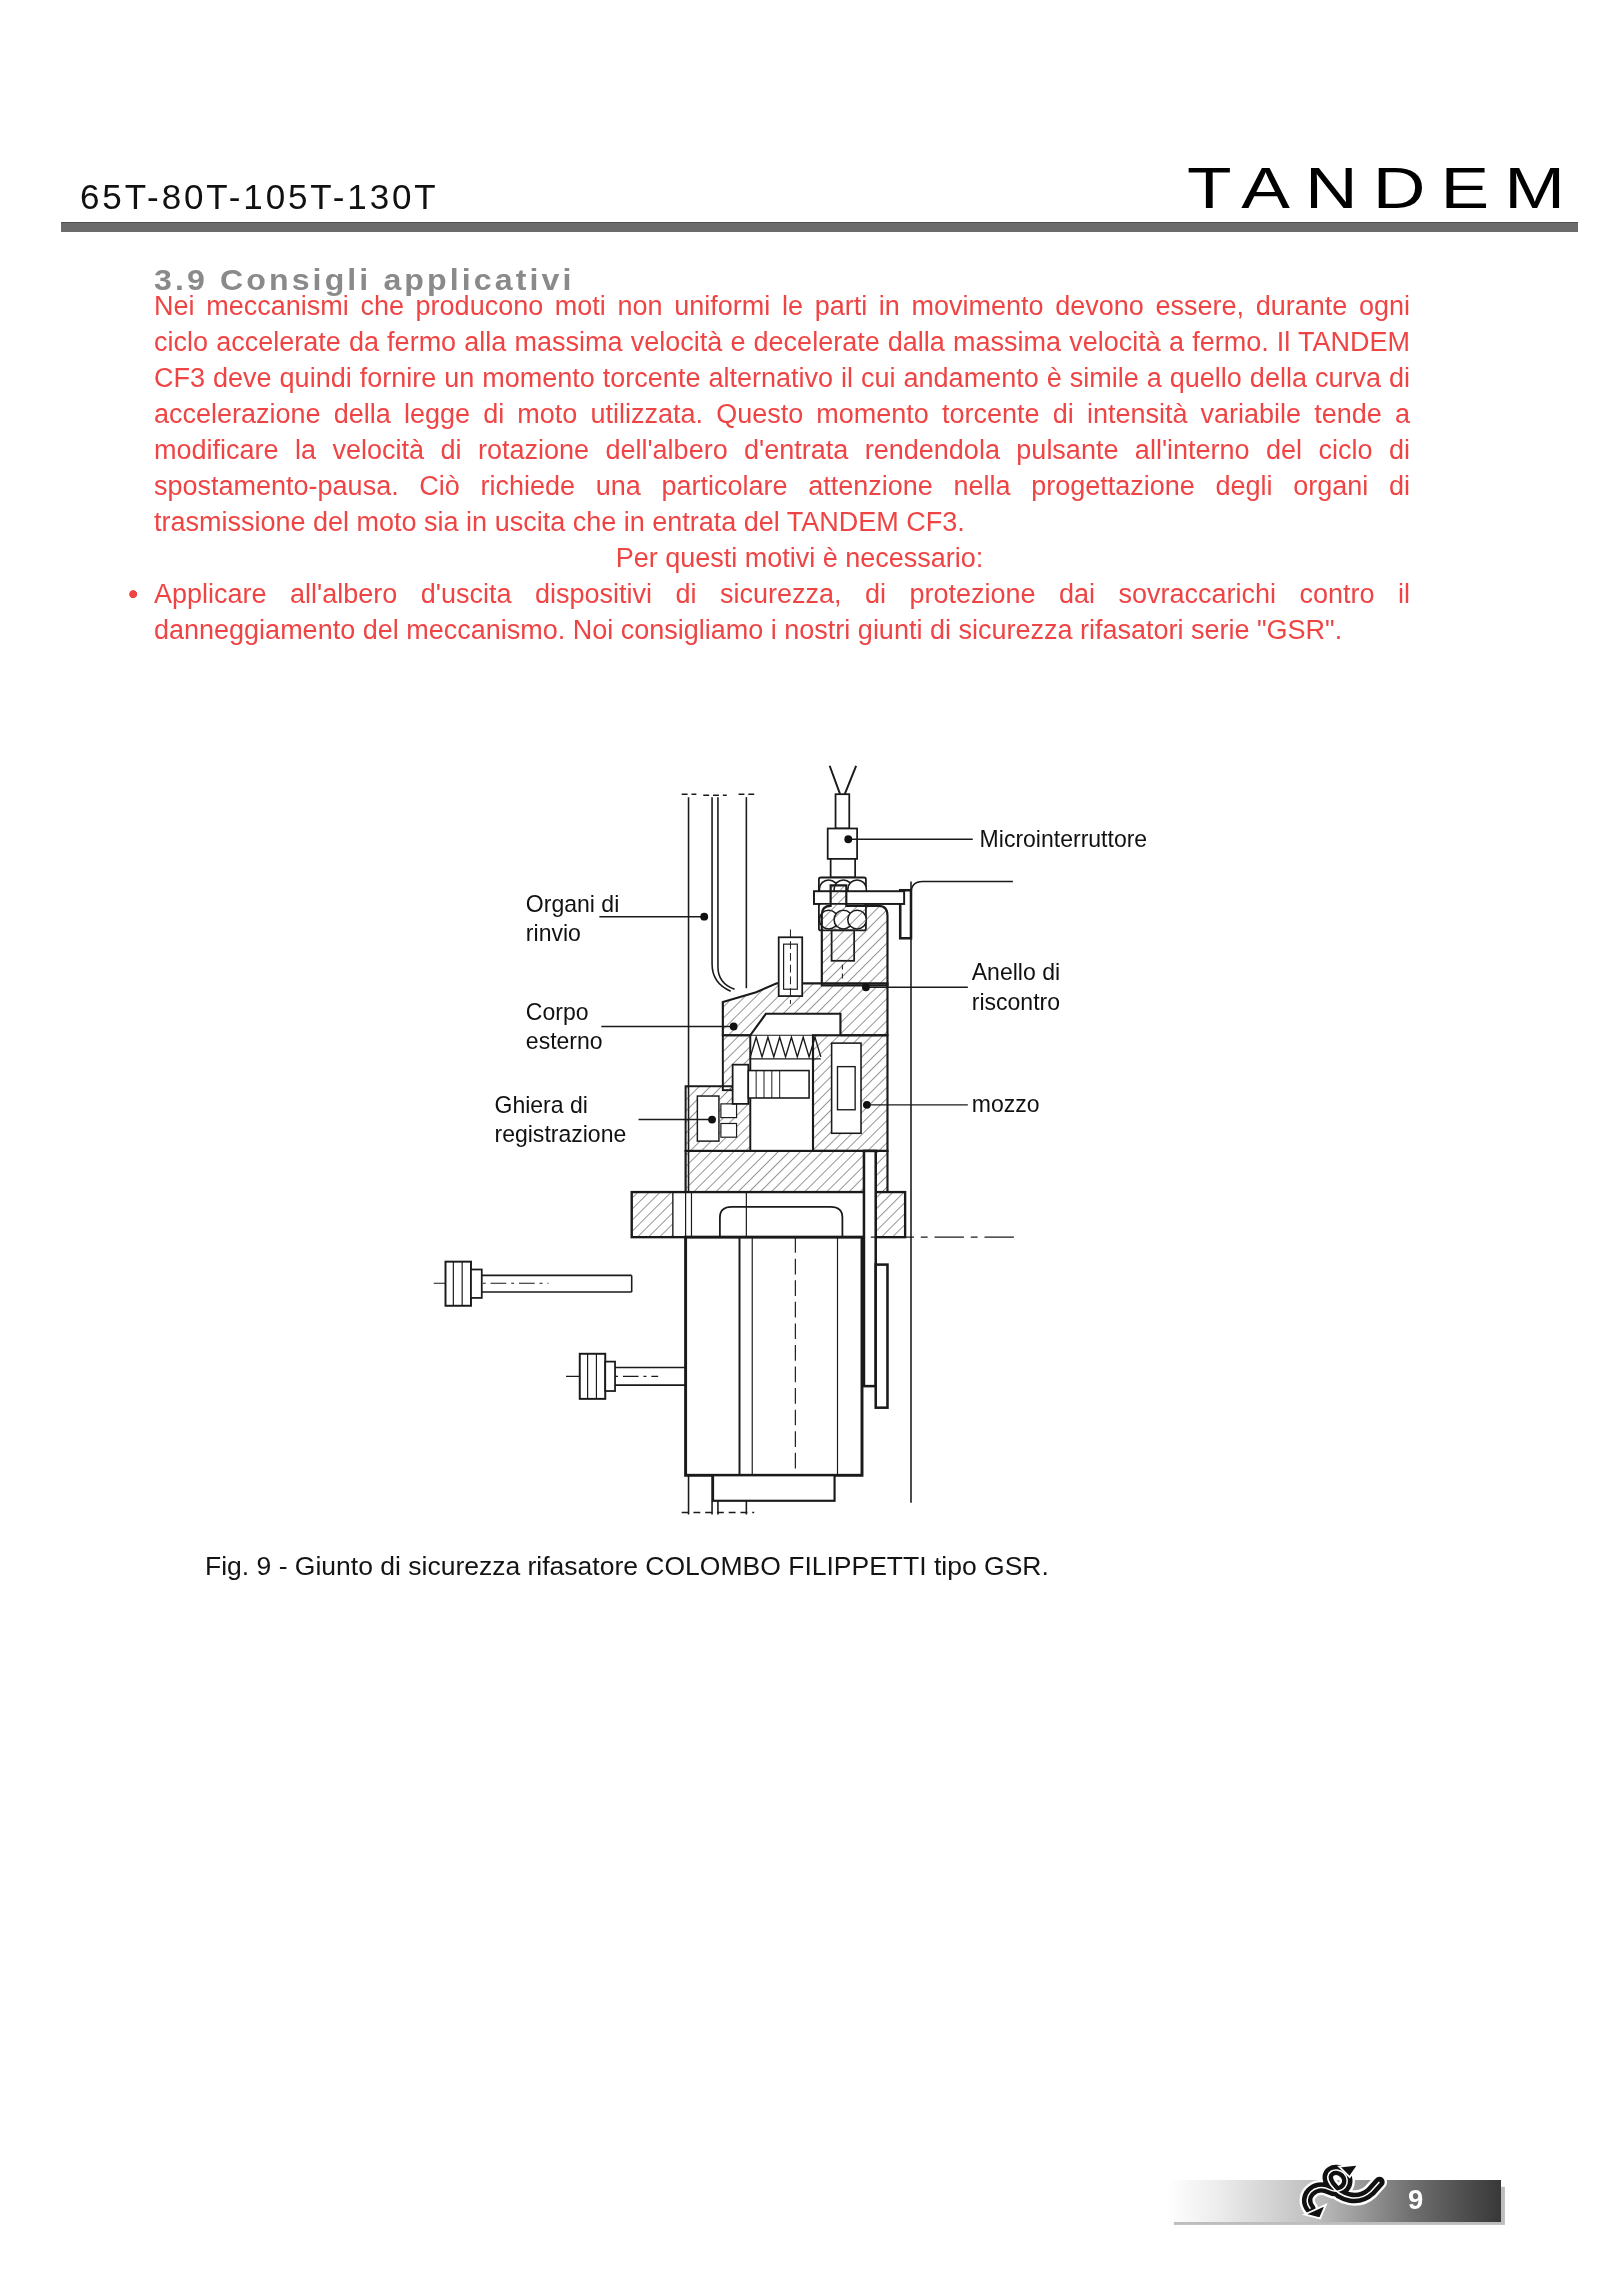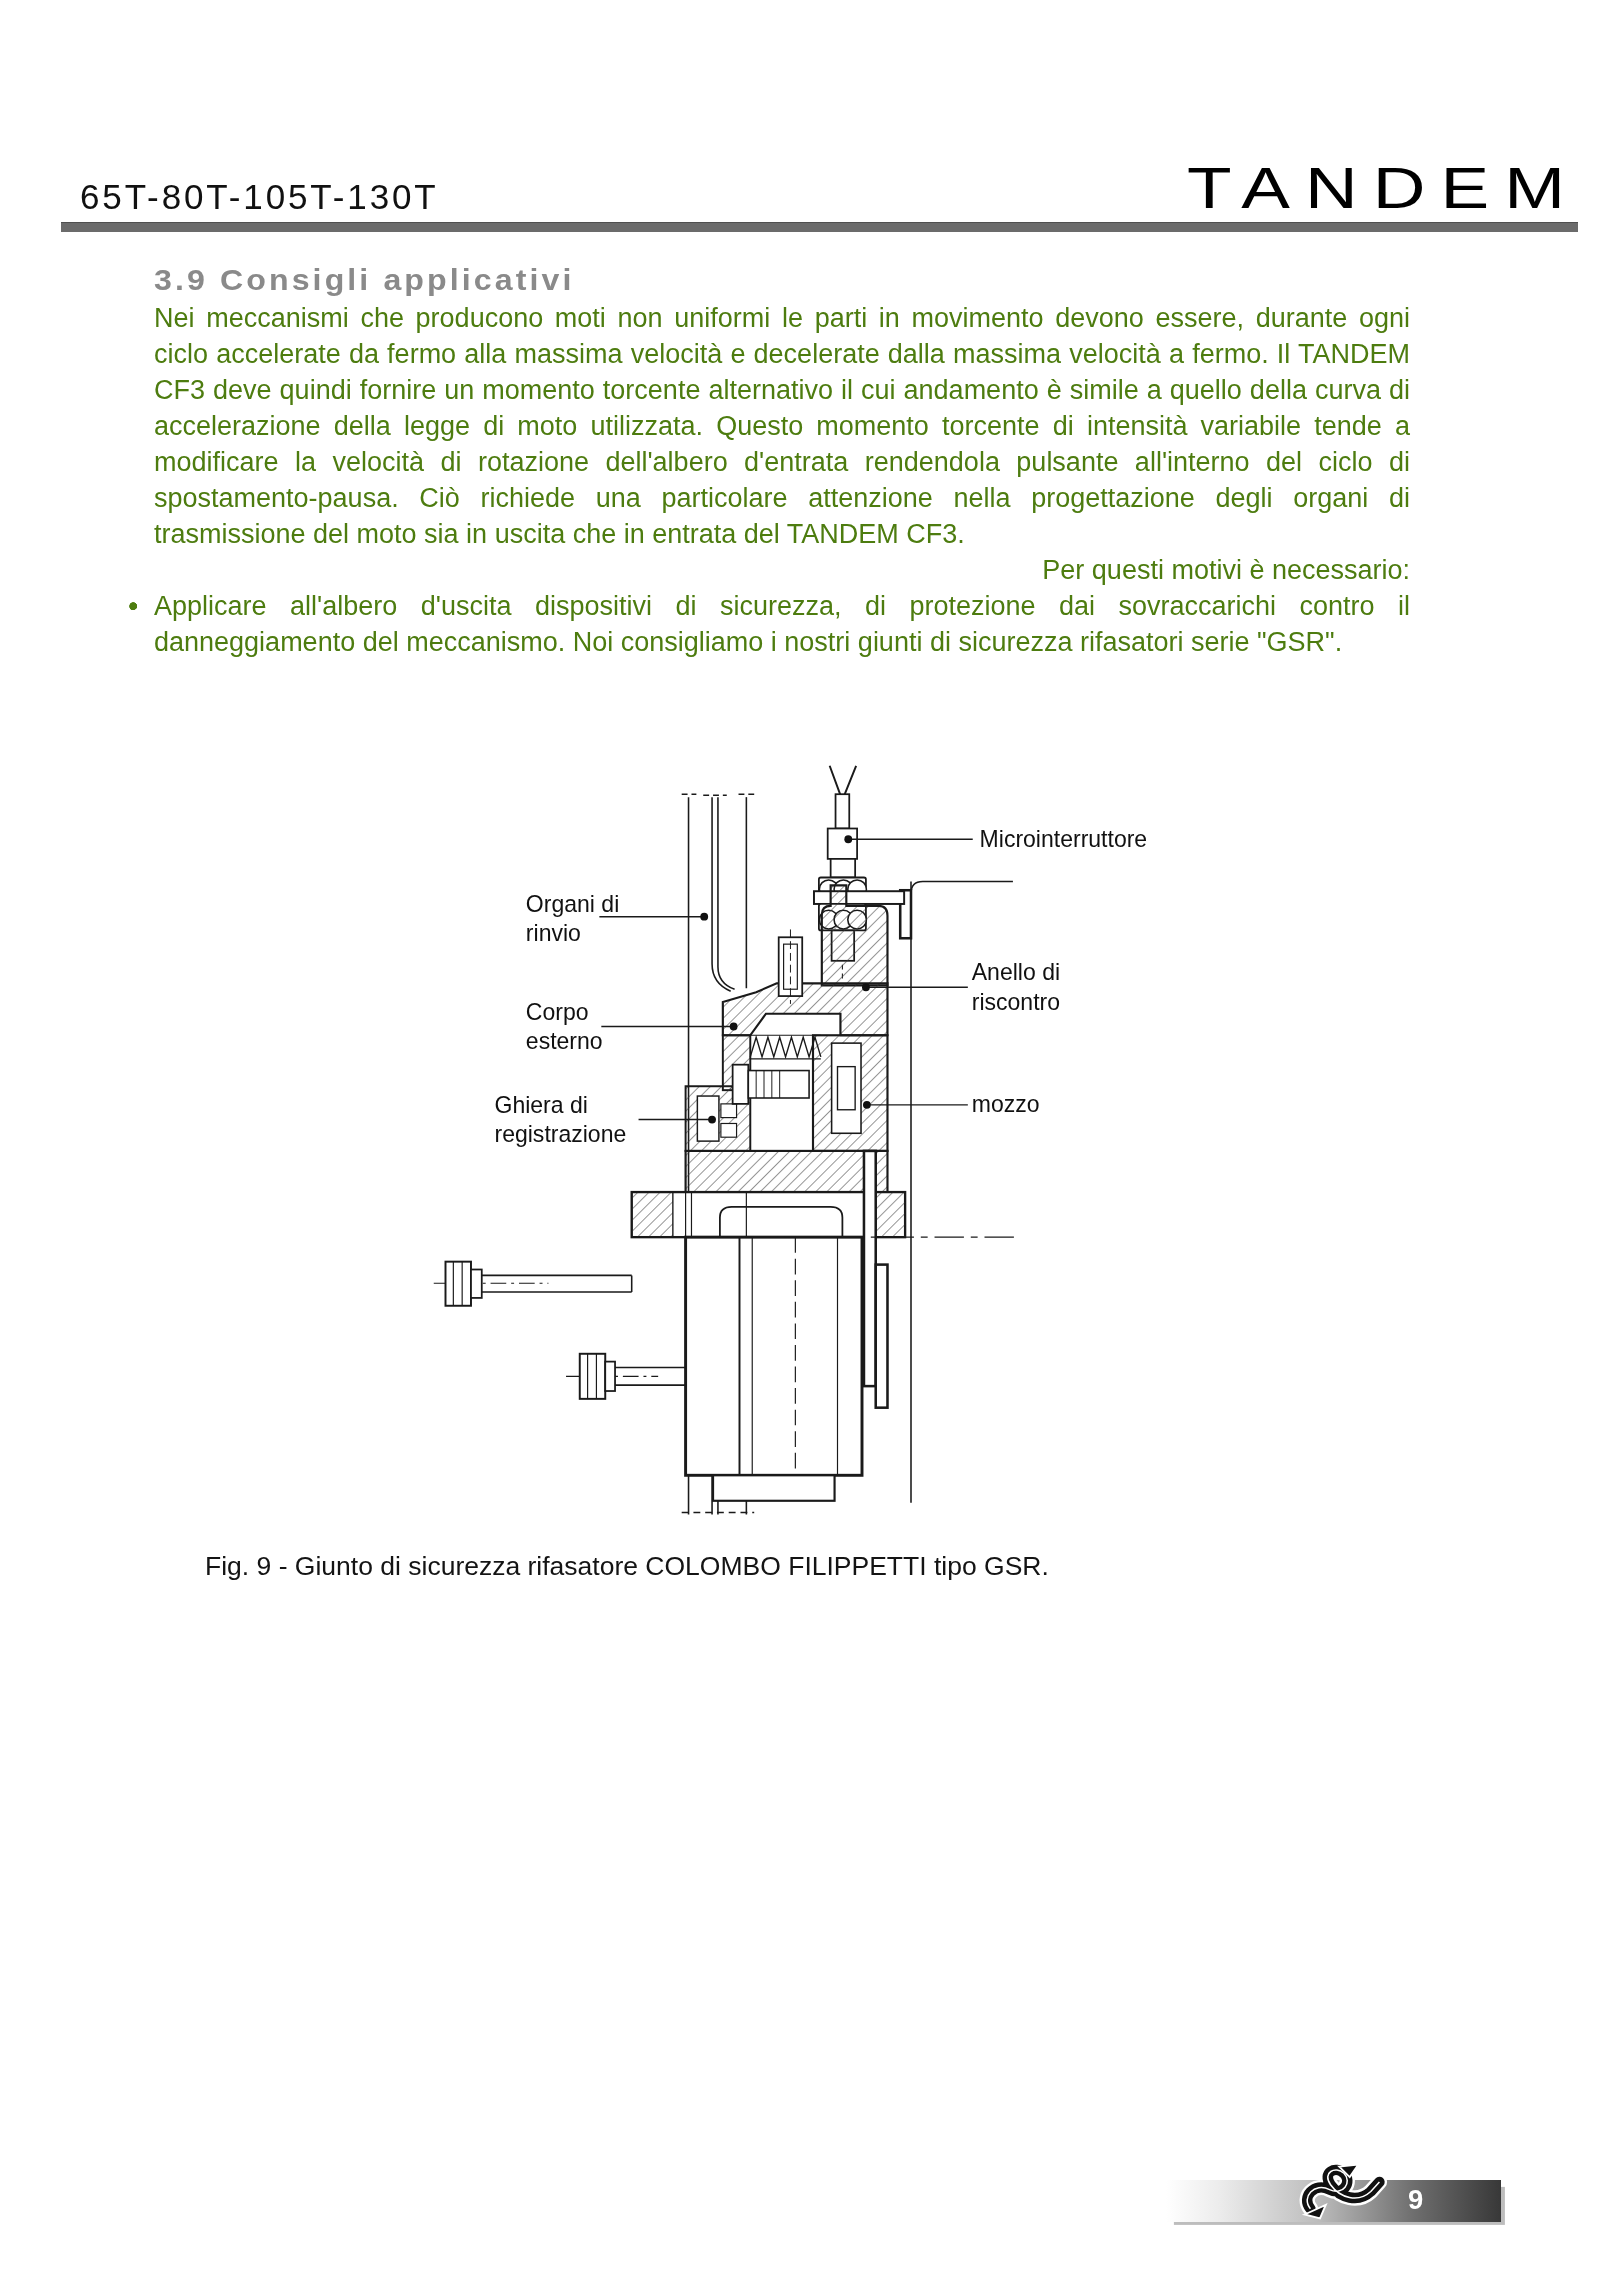--- a/index.html
+++ b/index.html
@@ -24,25 +24,25 @@
     background:#6b6b6b;border-top:1px solid #4f4f4f;
   }
   
   .section-heading{
     position:absolute;left:154px;top:263px;font-size:30px;font-weight:bold;
     letter-spacing:2.9px;color:#8a8a8a;transform:scaleX(1.07);transform-origin:left top;
     white-space:nowrap;margin:0;
   }
   
   .body-block{
-    position:absolute;left:154px;top:300px;width:1256px;
-    font-size:27px;line-height:36px;color:#4d7c0f;
+    position:absolute;left:154px;top:288px;width:1256px;
+    font-size:27px;line-height:36px;color:#ef4444;
   }
   .body-block p{margin:0;text-align:justify;}
-  .body-block p.short{text-align:right;margin-left:35px;}
+  .body-block p.short{text-align:center;margin-left:35px;}
   .bullet-item{position:relative;text-align:justify;}
   .bullet-item .dot{position:absolute;left:-25.5px;top:0;}
   
   .figure-svg{position:absolute;left:421px;top:745px;width:784px;height:853px;}
   .fig-label{font-family:"Liberation Sans",sans-serif;font-size:23.5px;fill:#111;stroke:none;}
   .caption{
     position:absolute;left:205px;top:1551px;font-size:26.5px;color:#141414;white-space:nowrap;
   }
   
   .footer-bar{

